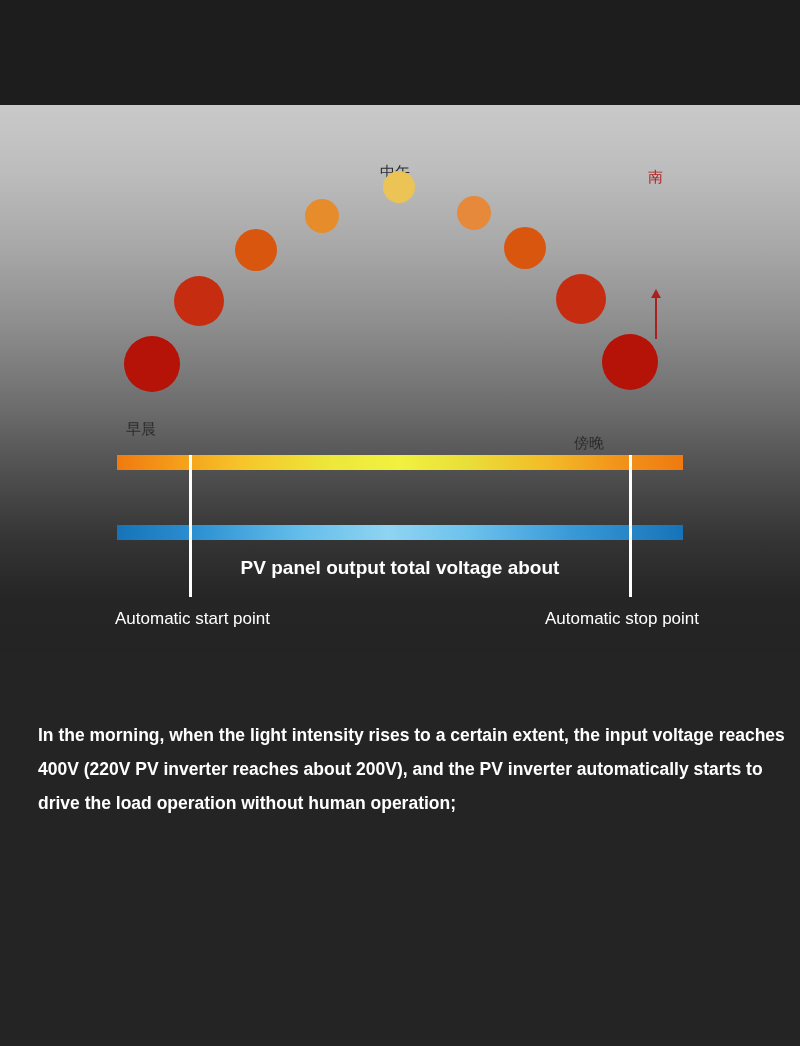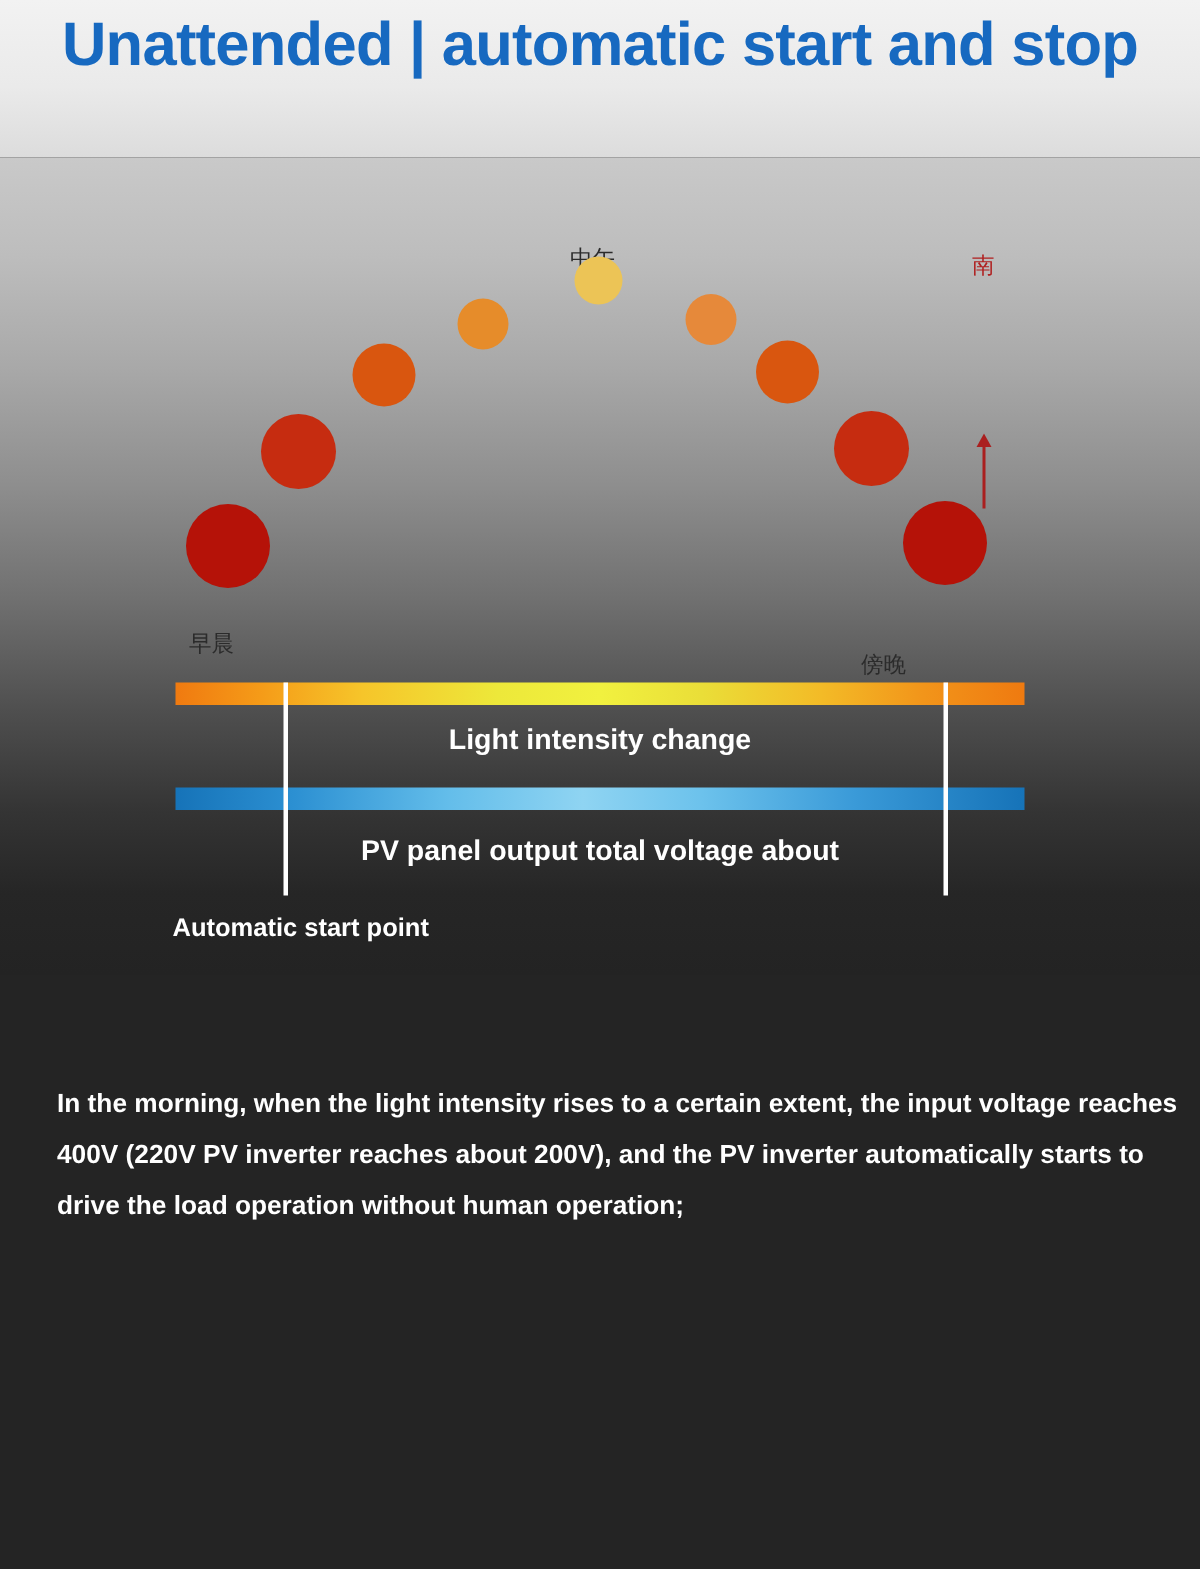--- a/index.html
+++ b/index.html
@@ -156,21 +156,21 @@
   .marker-stop {
     left: 629px;
     top: 350px;
     height: 142px;
   }
 
   .marker-label {
     position: absolute;
     color: #ffffff;
     font-size: 17px;
-    font-weight: bold;
+    font-weight: normal;
     white-space: nowrap;
     top: 504px;
   }
   .marker-label.start { left: 115px; }
   .marker-label.stop  { left: 545px; }
 
   
   .body {
     position: absolute;
     left: 0;
@@ -189,23 +189,20 @@
     line-height: 34px;
   }
   .para-1 { top: 36px; margin-top: 32px; }
   .para-2 { top: 190px; }
 </style>
 </head>
 <body>
 
 <div id="page">
 
-  <div class="header">
-    <div class="header-title">Unattended | automatic start and stop</div>
-  </div>
 
   <div class="stage">
 
     <div class="label-cn" style="left:380px; top:34px;">中午</div>
     <div class="label-red" style="left:648px; top:63px;">南</div>
     <div class="arrow-south"></div>
 
     <div class="sun" style="left:124px; top:231px; width:56px; height:56px; background:#b51208;"></div>
     <div class="sun" style="left:174px; top:171px; width:50px; height:50px; background:#c62c10;"></div>
     <div class="sun" style="left:235px; top:124px; width:42px; height:42px; background:#d9560f;"></div>
@@ -213,28 +210,28 @@
     <div class="sun" style="left:383px; top:66px; width:32px; height:32px; background:#ecc456;"></div>
     <div class="sun" style="left:457px; top:91px; width:34px; height:34px; background:#e6893a;"></div>
     <div class="sun" style="left:504px; top:122px; width:42px; height:42px; background:#d9560f;"></div>
     <div class="sun" style="left:556px; top:169px; width:50px; height:50px; background:#c62c10;"></div>
     <div class="sun" style="left:602px; top:229px; width:56px; height:56px; background:#b51208;"></div>
 
     <div class="label-cn" style="left:126px; top:291px;">早晨</div>
     <div class="label-cn" style="left:574px; top:305px;">傍晚</div>
 
     <div class="bar bar-light"></div>
-    <div class="bar-caption cap-light">Light intensity change</div>
 
     <div class="bar bar-volt"></div>
     <div class="bar-caption cap-volt">PV panel output total voltage about</div>
 
     <div class="marker marker-start"></div>
     <div class="marker marker-stop"></div>
 
     <div class="marker-label start">Automatic start point</div>
+    <div class="marker-label stop">Automatic stop point</div>
   </div>
 
   <div class="body">
     <div class="para para-1">In the morning, when the light intensity rises to a certain extent, the input voltage reaches 400V (220V PV inverter reaches about 200V), and the PV inverter automatically starts to drive the load operation without human operation;</div>
   </div>
 
 </div>
 
 </body></html>

